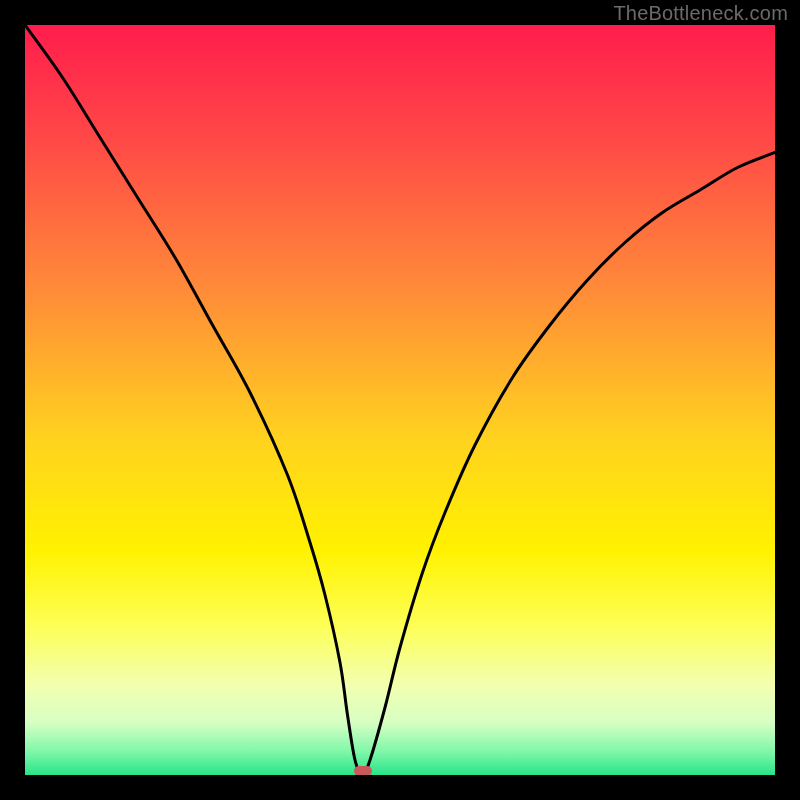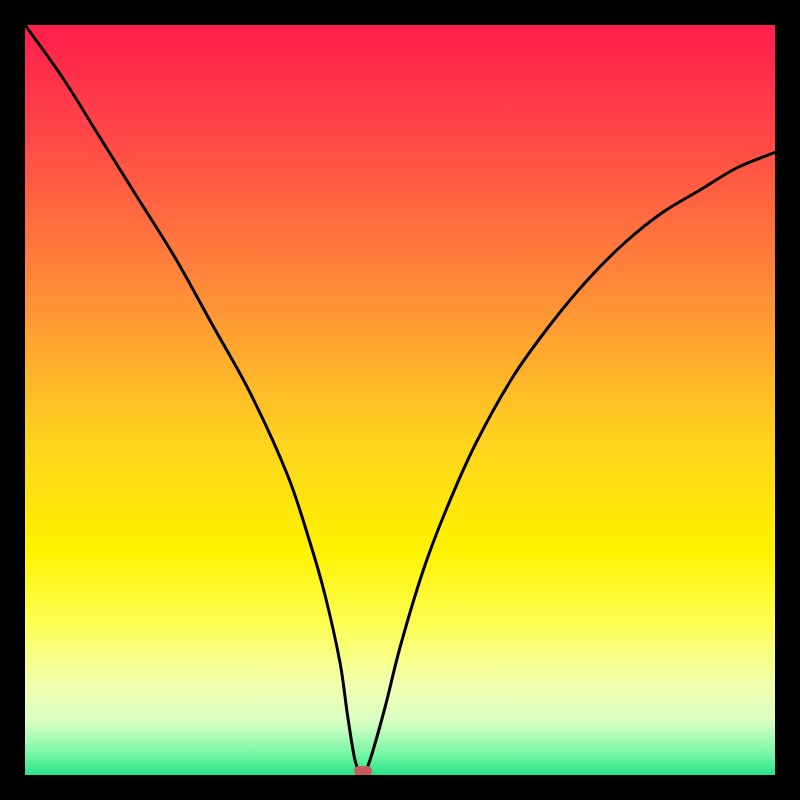--- a/index.html
+++ b/index.html
@@ -84,14 +84,15 @@
     </svg>
 
     <svg class="curve-svg" viewBox="0 0 750 750" preserveAspectRatio="none">
       <path id="curve-path" fill="none" stroke="#000000" stroke-width="3" stroke-linecap="round" stroke-linejoin="round" d="M 0.00 0.00 C 6.25 8.75, 25.00 33.75, 37.50 52.50 C 50.00 71.25, 62.50 92.50, 75.00 112.50 C 87.50 132.50, 100.00 152.50, 112.50 172.50 C 125.00 192.50, 137.50 211.25, 150.00 232.50 C 162.50 253.75, 175.00 277.50, 187.50 300.00 C 200.00 322.50, 212.50 342.50, 225.00 367.50 C 237.50 392.50, 252.50 425.00, 262.50 450.00 C 272.50 475.00, 278.75 497.50, 285.00 517.50 C 291.25 537.50, 295.00 550.00, 300.00 570.00 C 305.00 590.00, 311.25 617.50, 315.00 637.50 C 318.75 657.50, 320.00 673.75, 322.50 690.00 C 325.00 706.25, 327.50 725.00, 330.00 735.00 C 332.50 745.00, 335.00 750.00, 337.50 750.00 C 340.00 750.00, 341.25 746.25, 345.00 735.00 C 348.75 723.75, 355.00 701.25, 360.00 682.50 C 365.00 663.75, 368.75 645.00, 375.00 622.50 C 381.25 600.00, 390.00 570.00, 397.50 547.50 C 405.00 525.00, 411.25 508.75, 420.00 487.50 C 428.75 466.25, 438.75 442.50, 450.00 420.00 C 461.25 397.50, 475.00 372.50, 487.50 352.50 C 500.00 332.50, 512.50 316.25, 525.00 300.00 C 537.50 283.75, 550.00 268.75, 562.50 255.00 C 575.00 241.25, 587.50 228.75, 600.00 217.50 C 612.50 206.25, 625.00 196.25, 637.50 187.50 C 650.00 178.75, 662.50 172.50, 675.00 165.00 C 687.50 157.50, 700.00 148.75, 712.50 142.50 C 725.00 136.25, 743.75 130.00, 750.00 127.50"></path>
     </svg>
 
     <div id="marker" class="marker" style="left: 337.5px; top: 746.25px; background: rgb(200, 90, 90);"></div>
 
   </div>
 
+  <div class="watermark">TheBottleneck.com</div>
 
 </div>
 
 </body></html>

